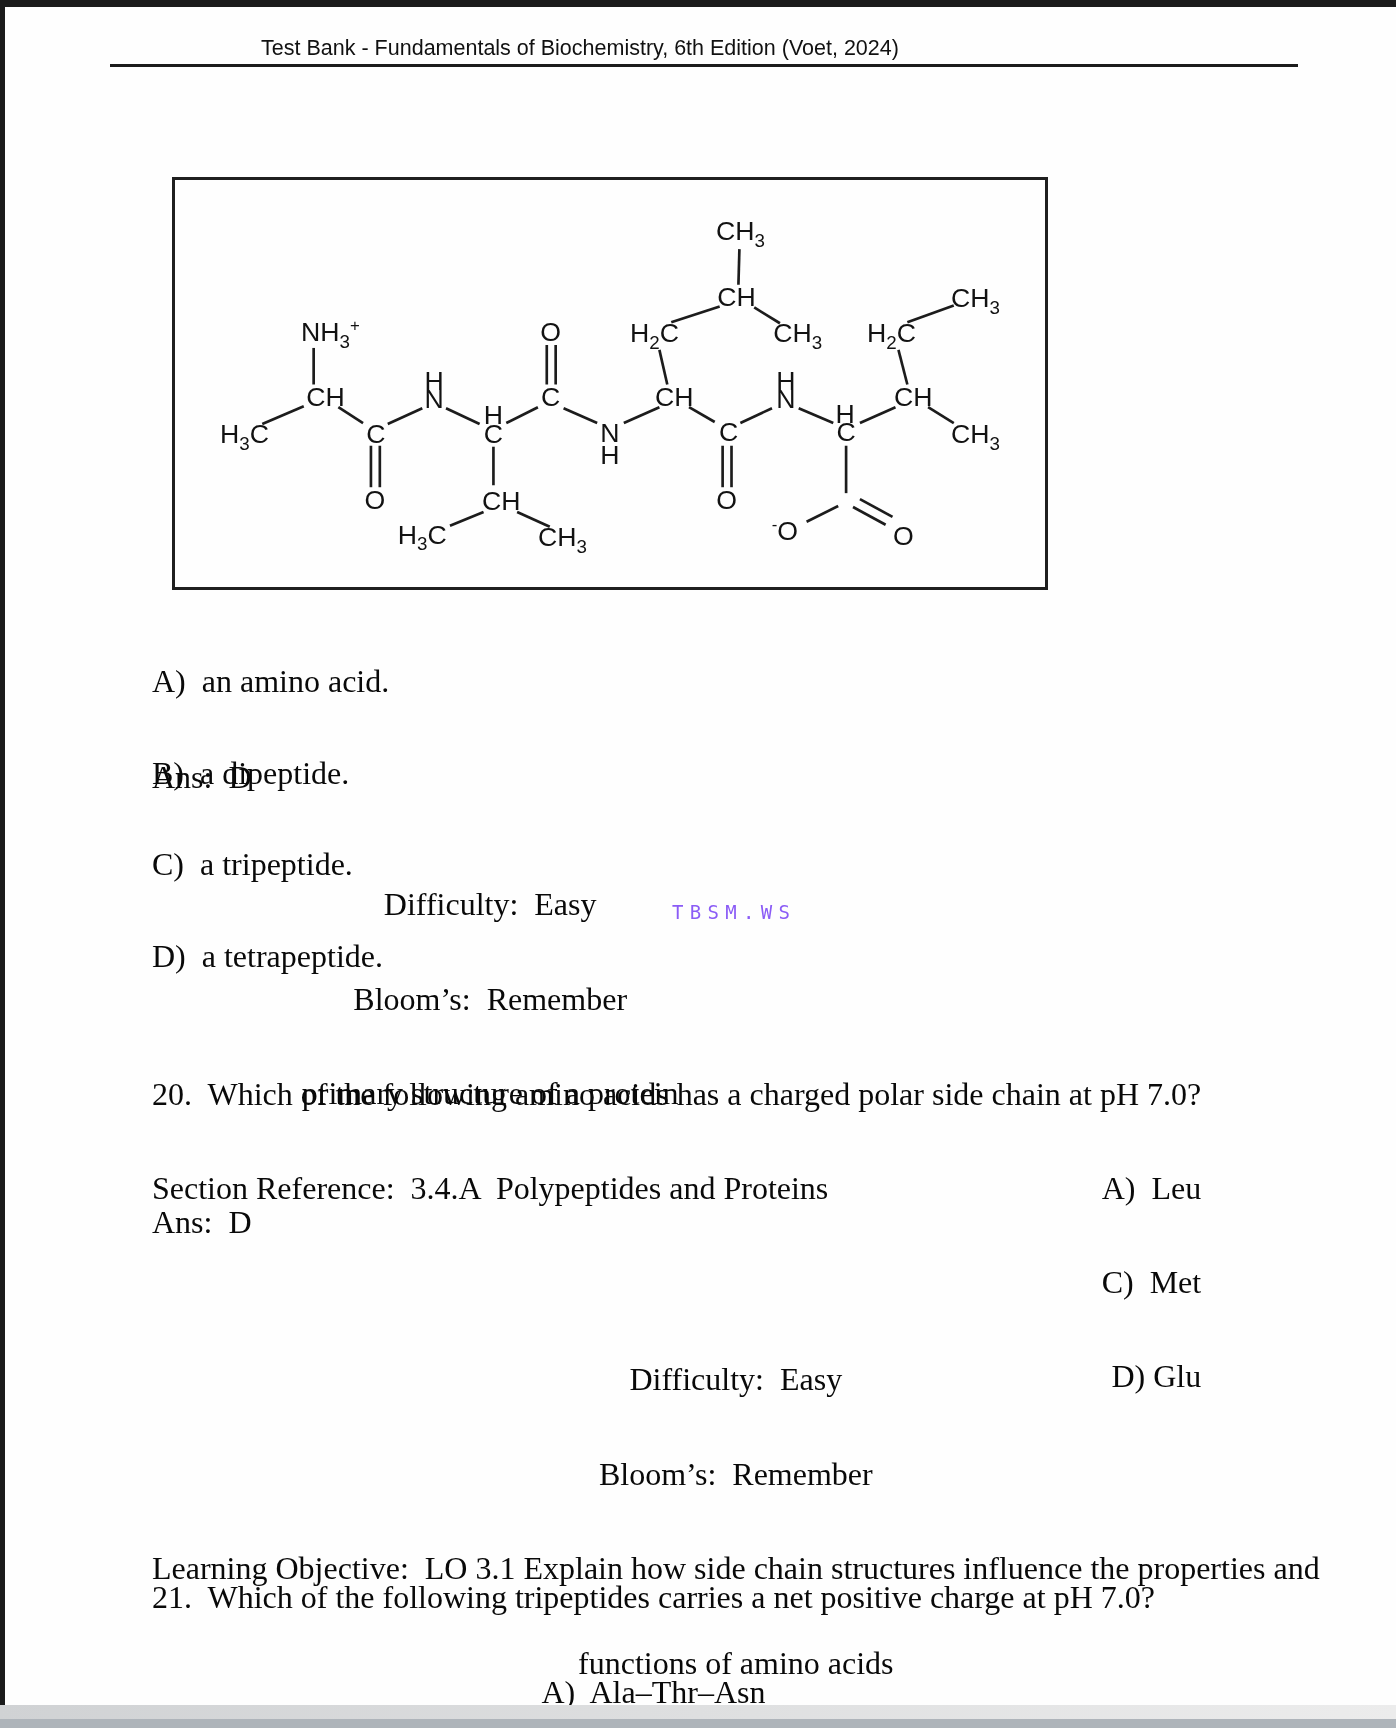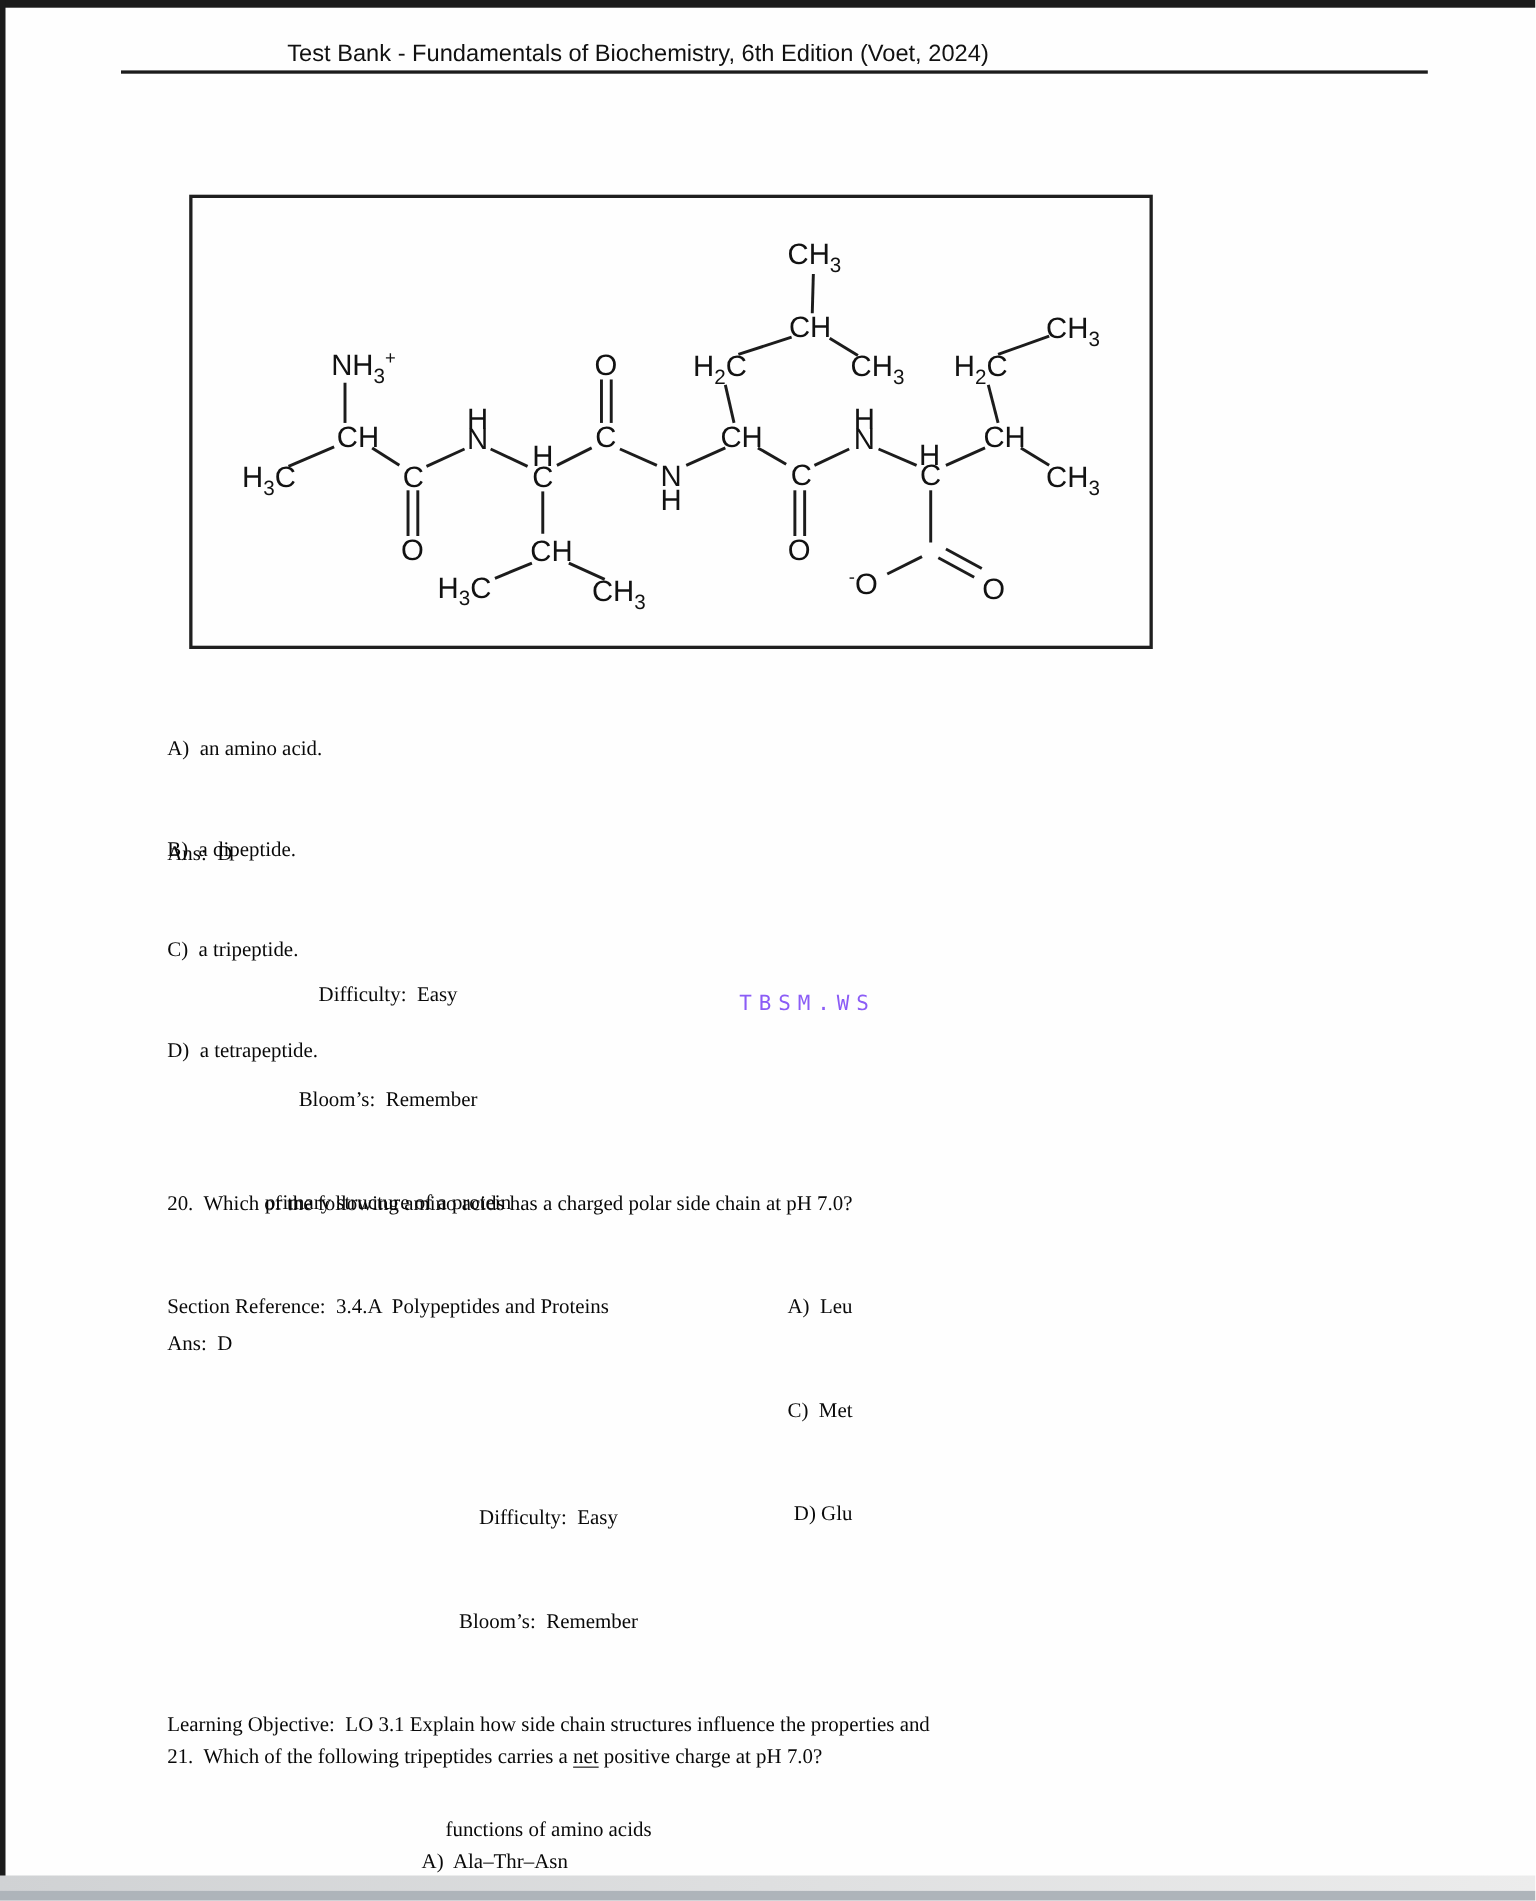--- a/index.html
+++ b/index.html
@@ -17,24 +17,24 @@
     position:absolute; left:0; top:36px; width:1160px; text-align:center;
     font-family:"Liberation Sans", sans-serif; font-size:21.5px; font-weight:500; color:#111;
     white-space:pre;
   }
   .rule { position:absolute; left:110px; top:64px; width:1188px; height:0; border-top:3px solid #1c1c1c; }
   .struct-box {
     position:absolute; left:172px; top:177px; width:876px; height:413px;
     border:3px solid #1f1f1f; background:#fefefe;
   }
   .struct-box svg { position:absolute; left:0; top:0; }
-  .txt { position:absolute; left:152px; font-size:19px; line-height:30.5px; white-space:pre; color:#090909; }
+  .txt { position:absolute; left:152px; font-size:32px; line-height:30.5px; white-space:pre; color:#090909; }
   .meta { line-height:31.5px;text-align:center; }
   .lh { line-height:31.4px;text-align:right; }
-  .uline { text-decoration:underline; text-underline-offset:3px;margin-top:28px; }
+  .uline { text-underline-offset:3px;margin-top:28px; }
   .watermark {
     position:absolute; left:672px; top:901px;
     font-family:"DejaVu Sans Mono", monospace; font-size:19px; letter-spacing:6.3px;
     color:#8b5cf6; white-space:pre;
   }
 </style>
 </head>
 <body>
 
 <div class="page">

